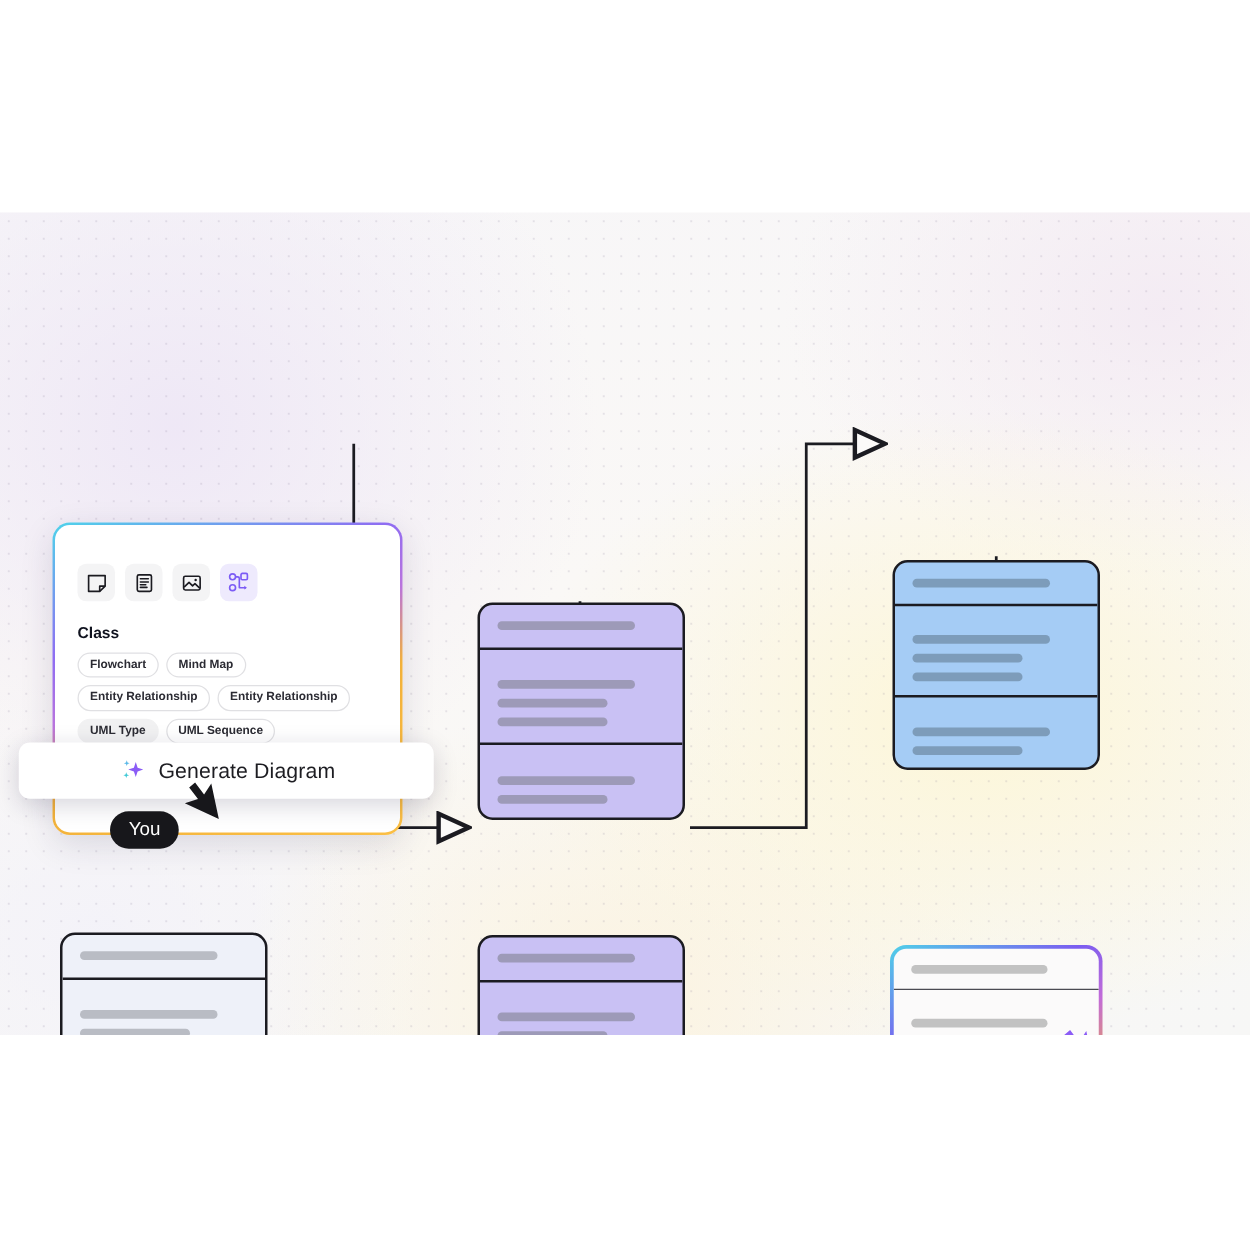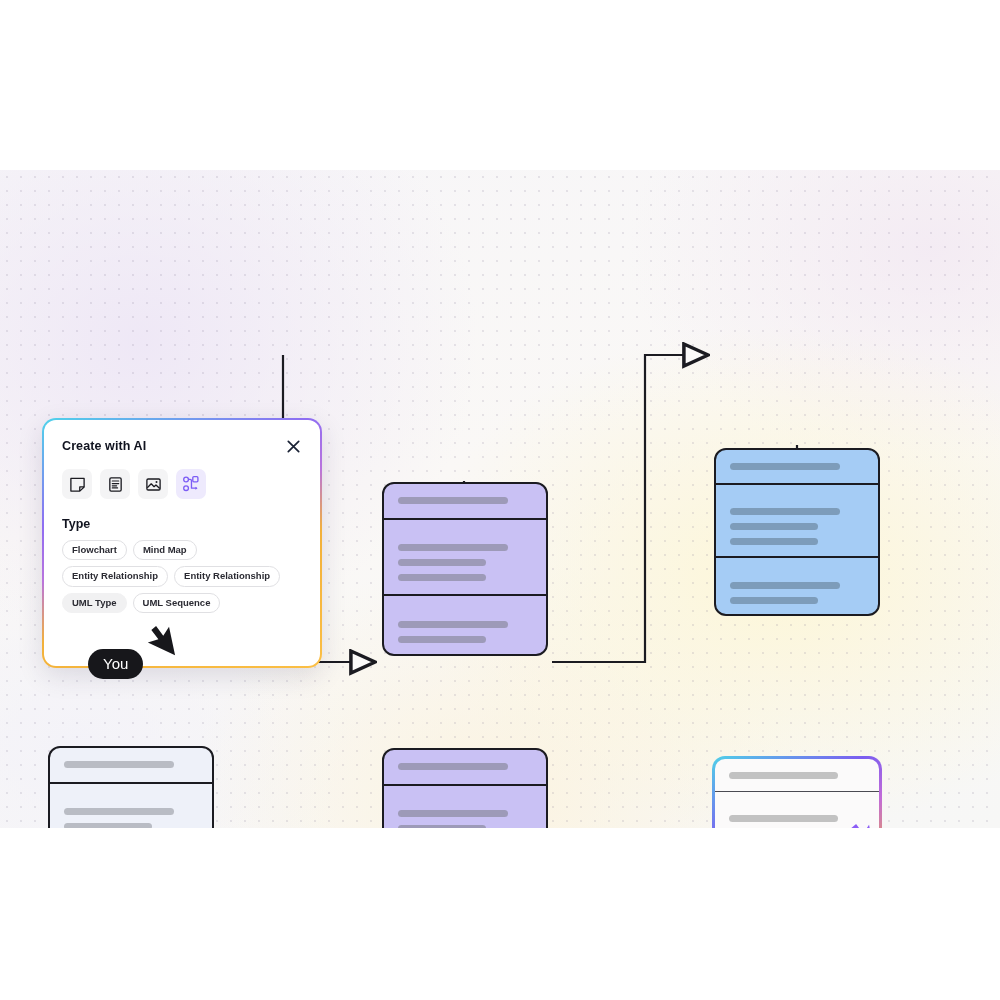--- a/index.html
+++ b/index.html
@@ -224,28 +224,20 @@
         <div class="bar" style="width:80%;"></div>
 
       </div>
 
     </div>
   </div>
 
   <div id="ai-panel">
     <div class="panel-inner">
 
-      <div class="panel-head">
-        <div class="panel-title">Create with AI</div>
-        <div class="close-btn">
-          <svg width="13" height="13" viewBox="0 0 13 13">
-            <path d="M1.3 1.3 L11.7 11.7 M11.7 1.3 L1.3 11.7" stroke="#1a2235" stroke-width="1.7" stroke-linecap="round"></path>
-          </svg>
-        </div>
-      </div>
 
       <div class="tool-row">
         <div class="tool">
           <svg width="17" height="17" viewBox="0 0 18 18">
             <path d="M2 2.6 H16 V11.6 L11.4 16 H2 Z" fill="none" stroke="#1b1b21" stroke-width="1.4" stroke-linejoin="round"></path>
             <path d="M16 11.6 H11.4 V16" fill="none" stroke="#1b1b21" stroke-width="1.4" stroke-linejoin="round"></path>
           </svg>
         </div>
         <div class="tool">
           <svg width="17" height="17" viewBox="0 0 18 18">
@@ -264,33 +256,41 @@
           <svg width="18" height="18" viewBox="0 0 19 19">
             <rect x="11.4" y="1.8" width="5.4" height="5.4" rx="1.1" fill="none" stroke="#7c5cf5" stroke-width="1.4"></rect>
             <circle cx="4.3" cy="4.7" r="2.5" fill="none" stroke="#7c5cf5" stroke-width="1.4"></circle>
             <circle cx="4.3" cy="13.9" r="2.5" fill="none" stroke="#7c5cf5" stroke-width="1.4"></circle>
             <path d="M6.9 4.7 H8.6 a1.4 1.4 0 0 1 1.4 1.4 V13.9 H15.6" fill="none" stroke="#7c5cf5" stroke-width="1.4" stroke-linejoin="round"></path>
             <path d="M14.2 12.3 L16.4 13.9 L14.2 15.5 Z" fill="#7c5cf5"></path>
           </svg>
         </div>
       </div>
 
-      <div class="type-label">Type</div>
+      <div class="type-label">Class</div>
 
       <div class="chips">
         <div class="chip">Flowchart</div>
         <div class="chip">Mind Map</div>
         <div class="chip">Entity Relationship</div>
         <div class="chip">Entity Relationship</div>
         <div class="chip sel">UML Type</div>
         <div class="chip">UML Sequence</div>
       </div>
     </div>
   </div>
 
+  <div id="gen-pill">
+    <svg width="24" height="24" viewBox="0 0 24 24">
+      <path d="M14.6 4.6 L16.1 9.1 L20.6 10.6 L16.1 12.1 L14.6 16.6 L13.1 12.1 L8.6 10.6 L13.1 9.1 Z" fill="#8b5cf6"></path>
+      <path d="M7.4 3.2 L8 4.9 L9.7 5.5 L8 6.1 L7.4 7.8 L6.8 6.1 L5.1 5.5 L6.8 4.9 Z" fill="#5ab9e8"></path>
+      <path d="M7.0 12.8 L7.6 14.5 L9.3 15.1 L7.6 15.7 L7.0 17.4 L6.4 15.7 L4.7 15.1 L6.4 14.5 Z" fill="#3fc9d6"></path>
+    </svg>
+    <div class="lbl">Generate Diagram</div>
+  </div>
 
   <div id="you-cursor">
     <svg width="34" height="40" viewBox="0 0 34 40">
       <path d="M3 1 L3 30 L10.5 22.5 L15.5 33.5 L21 30.5 L16 20 L27 19 Z" fill="#17171b" transform="rotate(168 15 17)"></path>
     </svg>
   </div>
   <div id="you-badge">You</div>
 
   <div id="miro-cursor">
     <svg width="34" height="40" viewBox="0 0 34 40">

